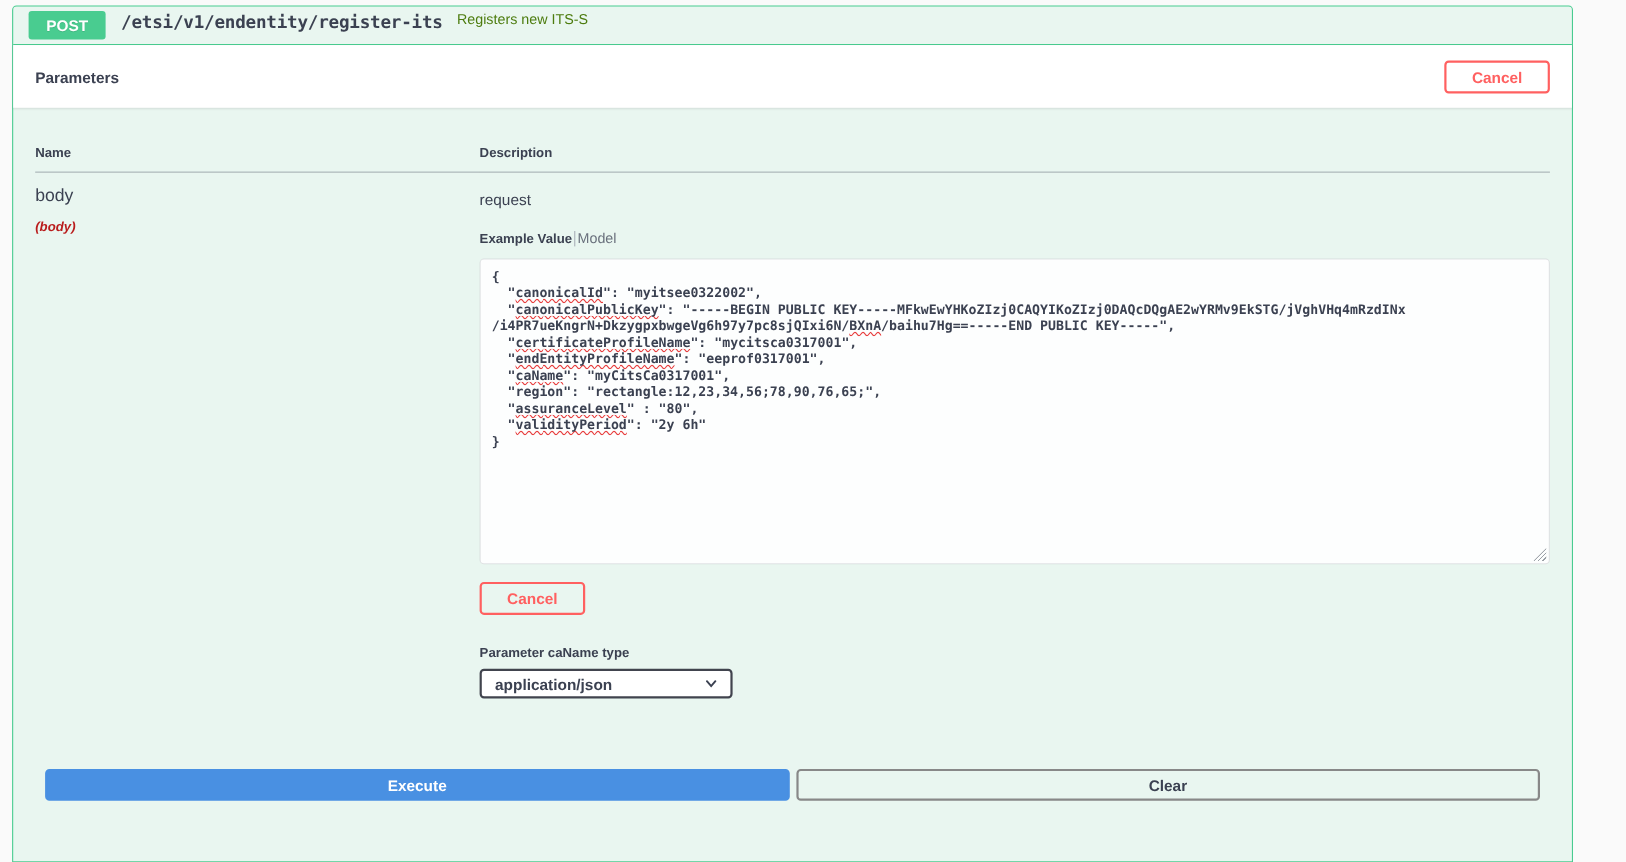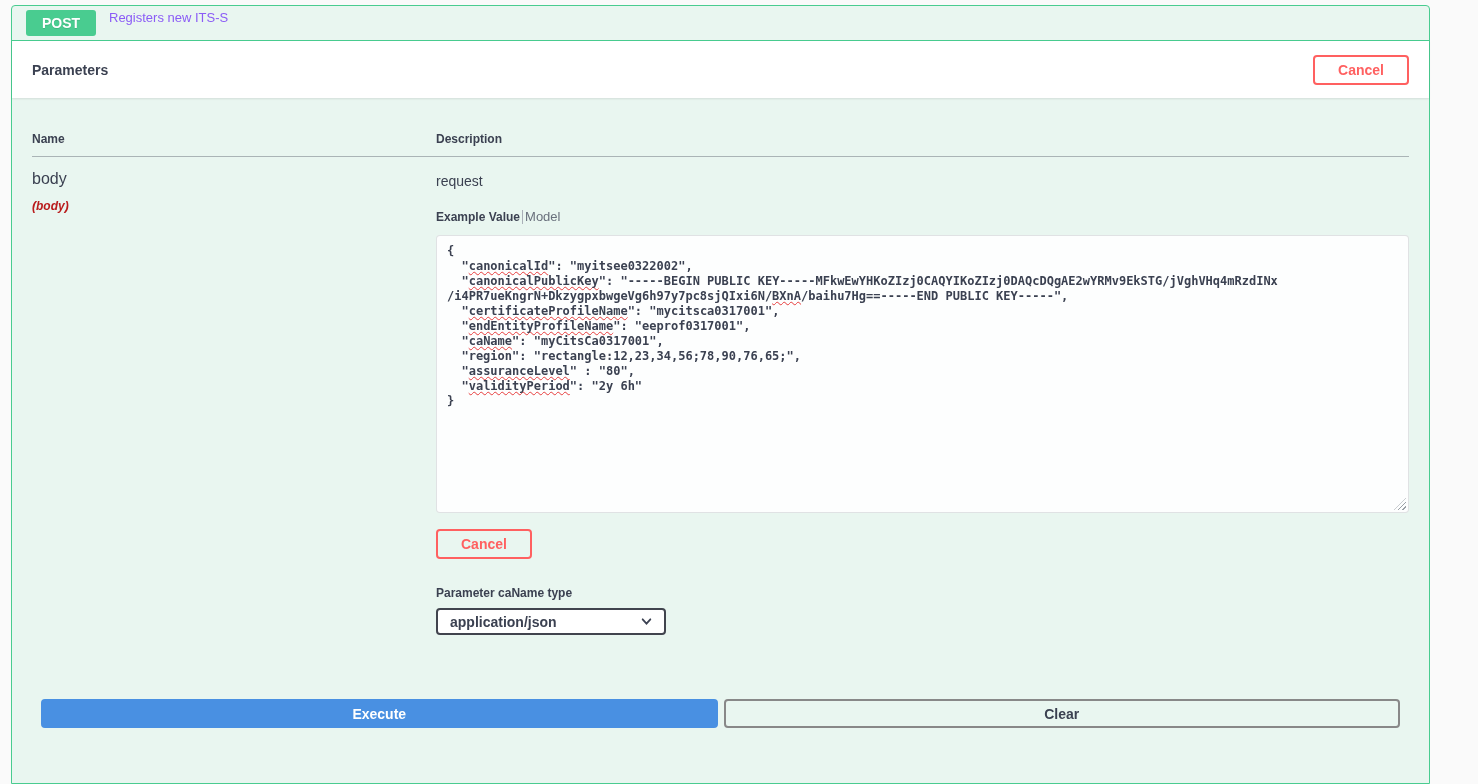--- a/index.html
+++ b/index.html
@@ -19,21 +19,21 @@
   }
   .method-badge {
     background:#49cc90; color:#fff; font-weight:bold; font-size:14px;
     border-radius:3px; padding:5px 0; width:70px; text-align:center;
     text-shadow:0 1px 0 rgba(0,0,0,.1);
   }
   .path {
     font-family:"DejaVu Sans Mono", monospace; font-weight:bold; font-size:16px;
     margin-left:14px; letter-spacing:-0.2px;
   }
-  .summary-text { font-size:13px; margin-left:13px; color:#8b5cf6; }
+  .summary-text { font-size:13px; margin-left:13px; color:#4d7c0f; }
 
   
   .opblock-description { padding:19px 22px; font-size:14px; }
 
   
   .section-header {
     background:#fff; min-height:57px; padding:8px 20px;
     display:flex; align-items:center; justify-content:space-between;
     box-shadow:0 1px 2px rgba(0,0,0,.1);
   }
@@ -110,20 +110,21 @@
     color:#3b4151; font-weight:bold; font-size:14px; border-radius:4px; cursor:pointer;
   }
 </style>
 </head>
 <body>
 
 <section class="opblock">
 
   <div class="opblock-summary">
     <span class="method-badge">POST</span>
+    <span class="path">/etsi/v1/endentity/register-its</span>
     <span class="summary-text">Registers new ITS-S</span>
   </div>
 
 
   <div class="section-header">
     <h4>Parameters</h4>
     <button class="btn cancel">Cancel</button>
   </div>
 
   <div class="parameters-body">

